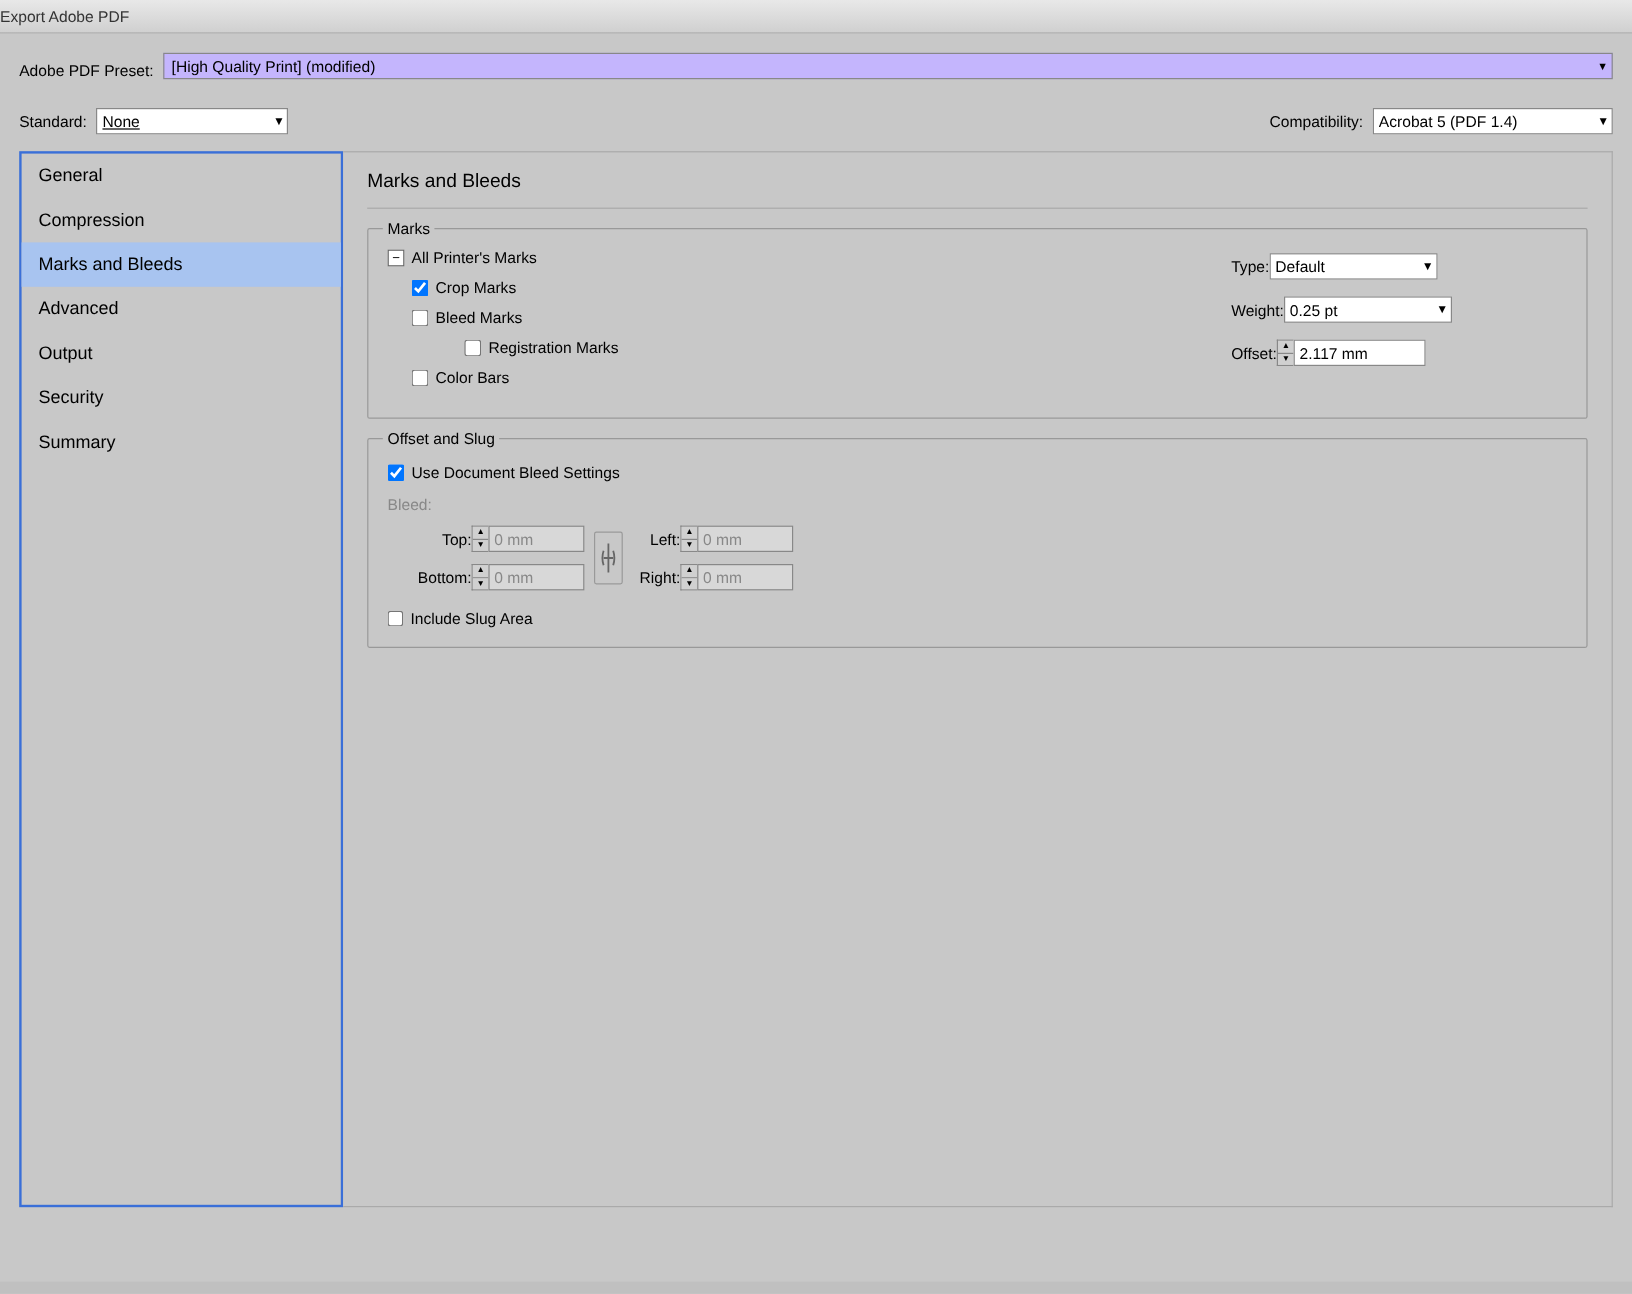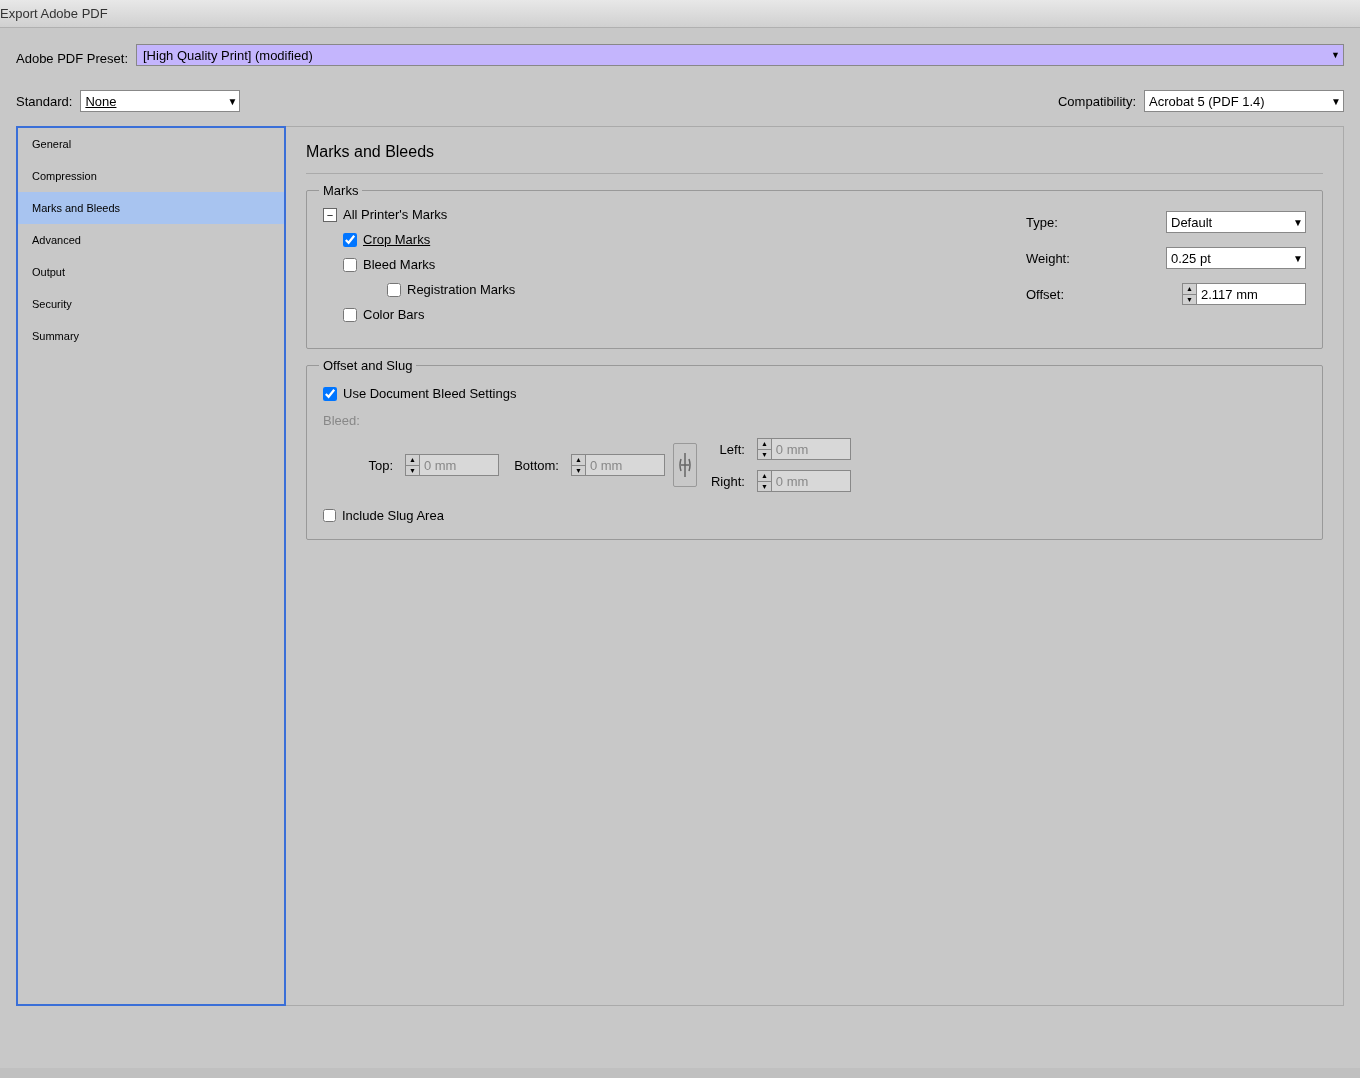--- a/index.html
+++ b/index.html
@@ -91,21 +91,21 @@
 
     .sidebar {
       width: 270px;
       background: #c8c8c8;
       border: 2px solid #3a6fd8;
       flex-shrink: 0;
     }
 
     .sidebar-item {
       padding: 10px 14px;
-      font-size: 11px;
+      font-size: 15px;
       cursor: pointer;
       border-bottom: none;
     }
 
     .sidebar-item.active {
       background: #a8c4f0;
       color: #000;
     }
 
     .content-area {
@@ -185,22 +185,21 @@
       height: 14px;
       border: 1px solid #666;
       background: #fff;
       font-size: 11px;
       cursor: pointer;
     }
 
     .field-row {
       display: flex;
       align-items: center;
-      gap: 12px;
-      justify-content: space-between;
+      gap: 0;
     }
 
     .field-label {
       font-size: 13px;
       white-space: nowrap;
     }
 
     .field-select {
       height: 22px;
       background: #fff;
@@ -384,21 +383,21 @@
         <span class="group-box-label">Marks</span>
 
         <div class="marks-content">
           <div class="marks-left">
 
             <div class="checkbox-row">
               <span class="minus-box">−</span>
               <span>All Printer's Marks</span>
             </div>
 
-            <div class="checkbox-row" style="margin-left: 20px; text-decoration: underline;">
+            <div class="checkbox-row" style="margin-left: 20px;">
               <input type="checkbox" checked="" style="">
               <span>Crop Marks</span>
             </div>
 
             <div class="checkbox-row" style="margin-left: 20px;">
               <input type="checkbox" style="">
               <span>Bleed Marks</span>
             </div>
 
             <div class="checkbox-row" style="margin-left: 20px; padding-left: 44px;">
@@ -456,21 +455,21 @@
 
           <div class="checkbox-row">
             <input type="checkbox" checked="" style="">
             <span>Use Document Bleed Settings</span>
           </div>
 
           <div class="bleed-label">Bleed:</div>
 
           <div style="display:flex; align-items:center; margin-left: 20px;">
 
-            <div style="display:flex; flex-direction:row; gap:10px;">
+            <div style="display:flex; flex-direction:column; gap:10px;">
               <div class="field-row">
                 <span class="field-label" style="width:50px; text-align:right;">Top:</span>
                 <div class="spinner-group">
                   <div style="border:1px solid #888; border-right:none; display:flex; flex-direction:column; height:22px; background:#d0d0d0;">
                     <button class="spin-btn">▲</button>
                     <button class="spin-btn">▼</button>
                   </div>
                   <input type="text" style="width: 80px; height: 22px; border: 1px solid rgb(136, 136, 136); font-size: 13px; padding: 0px 4px; background: rgb(216, 216, 216); color: rgb(136, 136, 136);" value="0 mm">
                 </div>
               </div>

